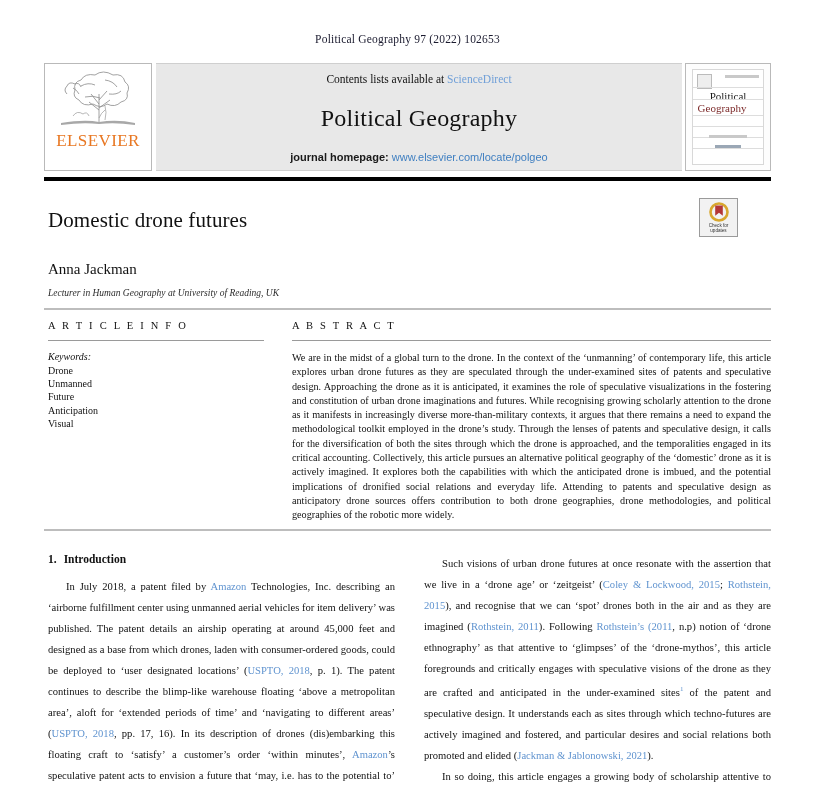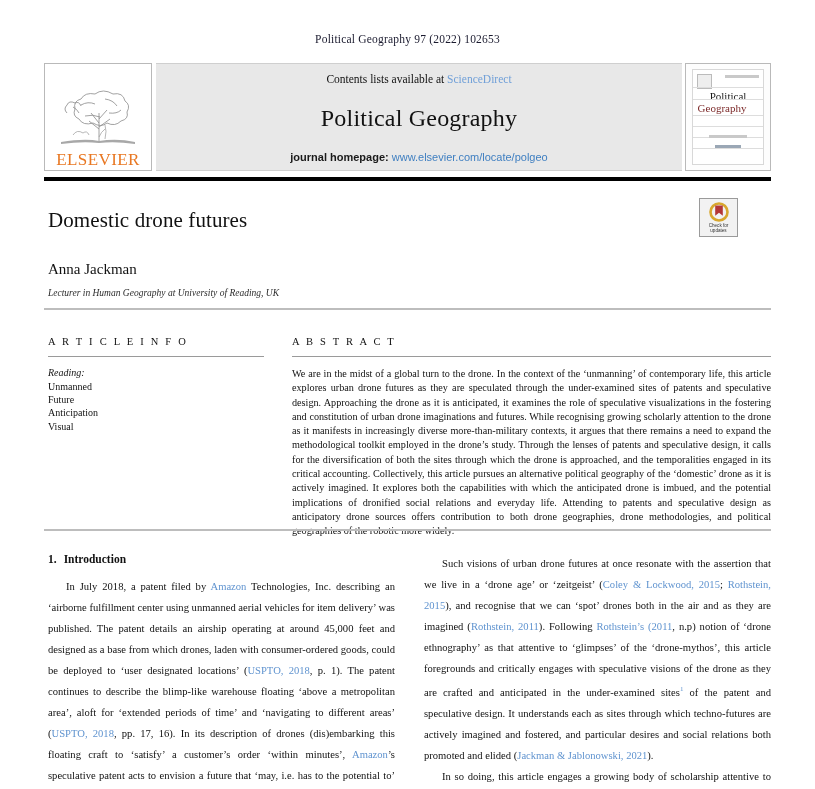--- a/index.html
+++ b/index.html
@@ -46,21 +46,21 @@
   .elsevier-box {
     width: 108px;
     flex: 0 0 108px;
     border: 1px solid #b9b9b9;
     background: #ffffff;
     box-sizing: border-box;
     display: flex;
     flex-direction: column;
     align-items: center;
     justify-content: flex-start;
-    padding-top: 19px;
+    padding-top: 0;
     overflow: hidden;
   }
   .elsevier-tree {
     width: 86px;
     height: 66px;
   }
   .elsevier-word {
     font-family: "Liberation Serif", serif;
     font-size: 17px;
     color: #e87722;
@@ -249,21 +249,21 @@
     width: 727px;
     height: 2px;
     background: #bdbdbd;
   }
   .light-rule.top { top: 308px; }
   .light-rule.bottom { top: 529px; }
 
   
   .info-area {
     position: absolute;
-    top: 336px;
+    top: 320px;
     left: 48px;
     width: 723px;
     display: flex;
   }
   .info-col {
     width: 216px;
     flex: 0 0 216px;
   }
   .abs-col {
     flex: 1 1 auto;
@@ -429,21 +429,22 @@
       <span>updates</span>
     </div>
   </div>
 
   <div class="light-rule top"></div>
 
   <div class="info-area">
     <div class="info-col">
       <div class="sec-head">A R T I C L E   I N F O</div>
       <div class="thin-rule"></div>
-      <div class="kw-label">Reading:</div>
+      <div class="kw-label">Keywords:</div>
+      <div class="kw-item">Drone</div>
       <div class="kw-item">Unmanned</div>
       <div class="kw-item">Future</div>
       <div class="kw-item">Anticipation</div>
       <div class="kw-item">Visual</div>
     </div>
 
     <div class="abs-col">
       <div class="sec-head">A B S T R A C T</div>
       <div class="thin-rule"></div>
       <p class="abstract-text">We are in the midst of a global turn to the drone. In the context of the ‘unmanning’ of contemporary life, this article explores urban drone futures as they are speculated through the under-examined sites of patents and speculative design. Approaching the drone as it is anticipated, it examines the role of speculative visualizations in the fostering and constitution of urban drone imaginations and futures. While recognising growing scholarly attention to the drone as it manifests in increasingly diverse more-than-military contexts, it argues that there remains a need to expand the methodological toolkit employed in the drone’s study. Through the lenses of patents and speculative design, it calls for the diversification of both the sites through which the drone is approached, and the temporalities engaged in its critical accounting. Collectively, this article pursues an alternative political geography of the ‘domestic’ drone as it is actively imagined. It explores both the capabilities with which the anticipated drone is imbued, and the potential implications of dronified social relations and everyday life. Attending to patents and speculative design as anticipatory drone sources offers contribution to both drone geographies, drone methodologies, and political geographies of the robotic more widely.</p>

